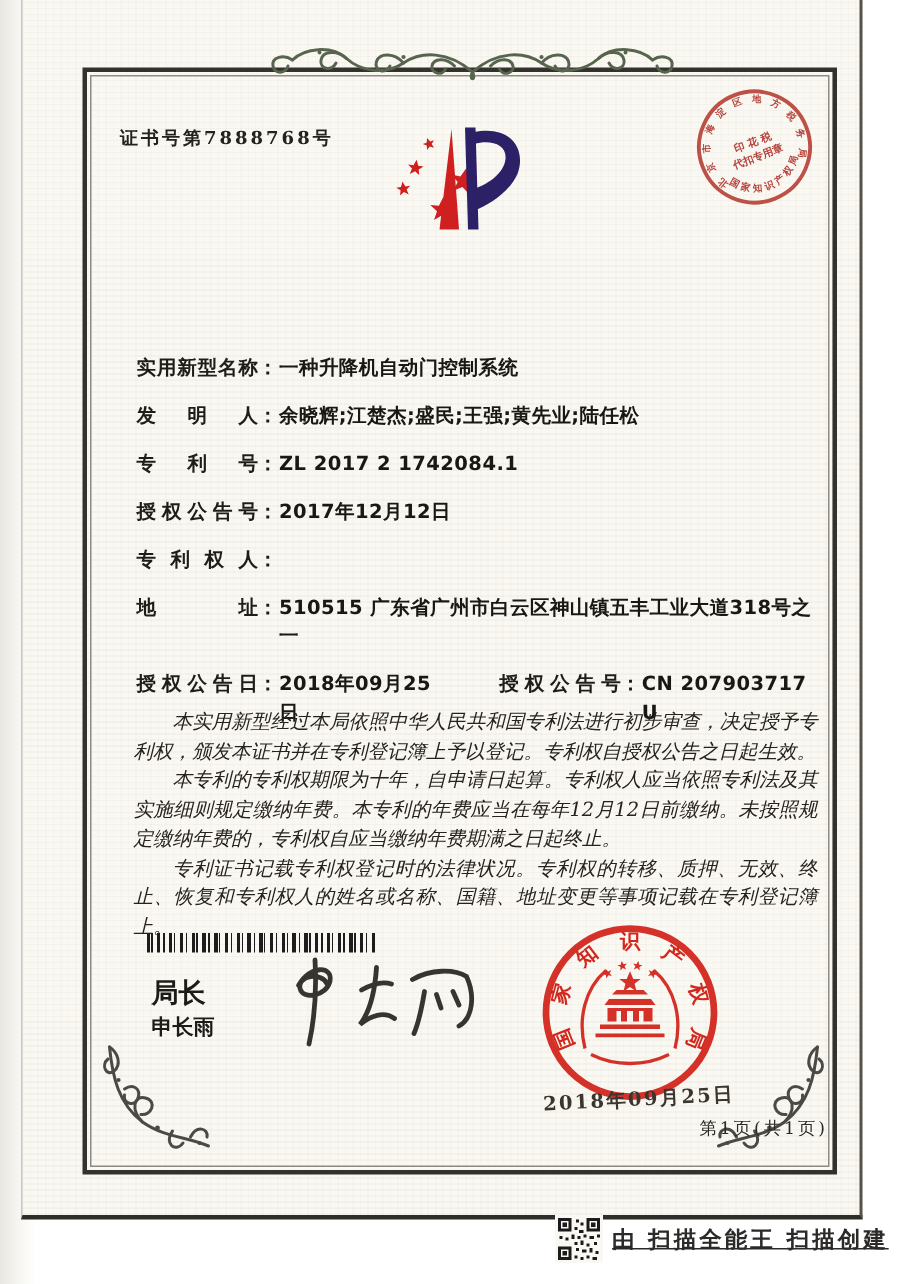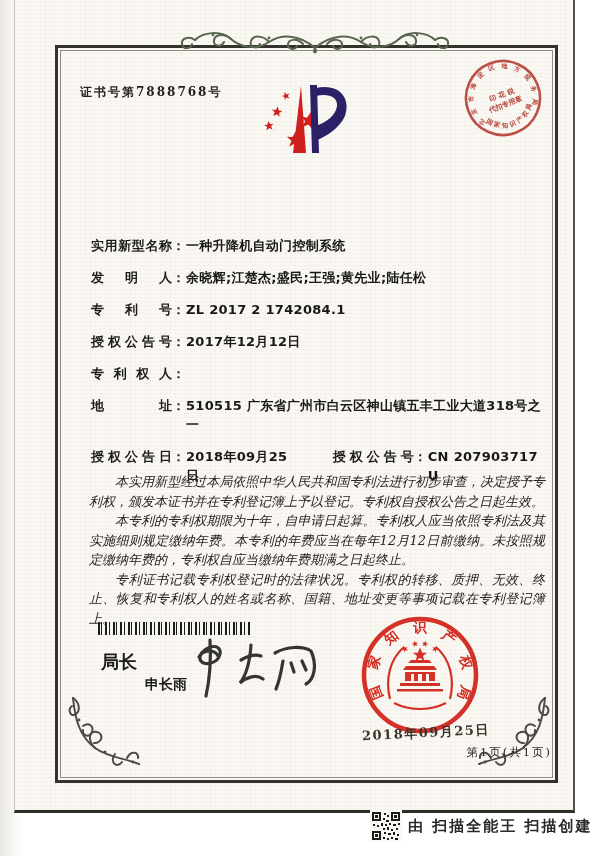--- a/index.html
+++ b/index.html
@@ -58,33 +58,33 @@
   }
   #barcode{
     left:83px;top:622px;width:152px;height:13px;
     background:repeating-linear-gradient(90deg,
       #1d1d1d 0 2px, rgba(0,0,0,0) 2px 3px,
       #1d1d1d 3px 4px, rgba(0,0,0,0) 4px 7px,
       #1d1d1d 7px 9px, rgba(0,0,0,0) 9px 11px,
       #1d1d1d 11px 12px, rgba(0,0,0,0) 12px 15px);
   }
   #director-title{left:86px;top:650px;font-size:18px;font-weight:700;}
-  #director-name{left:86px;top:676px;font-size:14px;font-weight:700;margin-left:44px;}
+  #director-name{left:86px;top:676px;font-size:14px;font-weight:700;}
   #signature{left:162px;top:630px;}
   #page-footer{left:40px;top:745px;width:497px;text-align:right;font-size:11.5px;letter-spacing:2px;color:#2c2a26;}
   #seal{left:340px;top:610px;}
   #seal text{font-family:"DejaVu Serif","Liberation Serif",serif;font-weight:700;}
   #seal-date{
     left:347px;top:724px;font-size:13px;font-weight:700;color:#3a352e;
     letter-spacing:1.5px;transform:rotate(-3deg);
   }
   #tax-stamp{left:444px;top:54px;transform:rotate(-21deg);}
   #tax-stamp text{font-family:"DejaVu Serif","Liberation Serif",serif;font-weight:600;}
   #qr-code{left:370px;top:810px;}
-  #scanner-credit{left:408px;top:817px;font-size:15px;font-weight:700;letter-spacing:2px;color:#2b2a28;}
+  #scanner-credit{left:408px;top:817px;font-size:15px;font-weight:700;letter-spacing:2px;color:#2b2a28;text-decoration:underline;}
 </style>
 </head>
 <body>
 
 <div id="stage">
   <div id="page">
 
     <div id="frame" class="abs"></div>
 
     <svg id="ornament-top" class="abs" width="300" height="44" viewBox="0 0 300 44">

